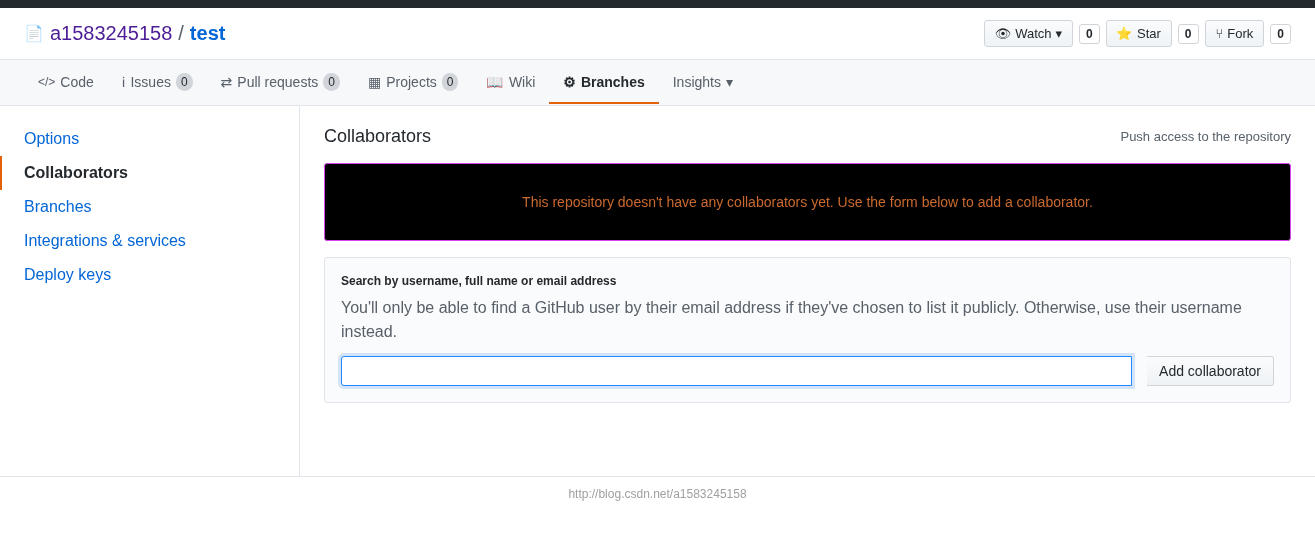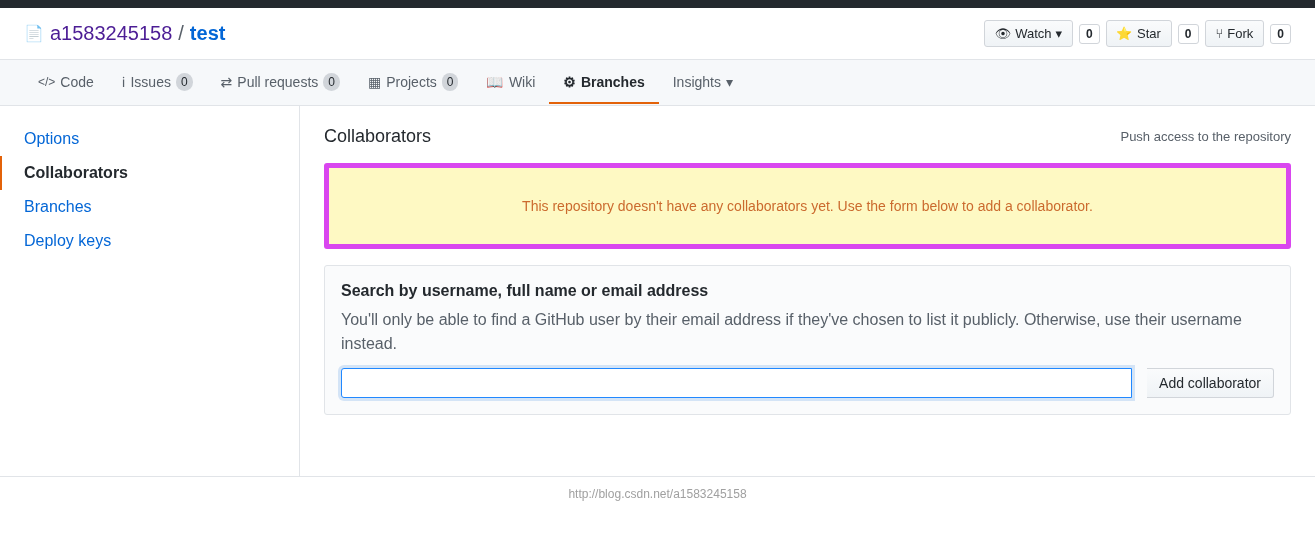--- a/index.html
+++ b/index.html
@@ -149,40 +149,40 @@
       font-size: 18px;
       font-weight: 400;
       color: #24292e;
     }
     .section-subtitle {
       font-size: 13px;
       color: #586069;
     }
 
     .empty-state-box {
-      border: 5px solid #d946ef;
+      border: 1px solid #d946ef;
       border-radius: 3px;
       padding: 30px;
       text-align: center;
       margin-bottom: 16px;
-      background: #fef9c3;
+      background: #000000;
     }
     .empty-state-text {
       color: #cb6a2e;
       font-size: 14px;
     }
 
     .search-section {
       border: 1px solid #e1e4e8;
       border-radius: 3px;
       padding: 16px;
       background: #fafbfc;
     }
     .search-title {
-      font-size: 16px;
+      font-size: 12px;
       font-weight: 600;
       color: #24292e;
       margin-bottom: 8px;
     }
     .search-description {
       font-size: 16px;
       color: #586069;
       margin-bottom: 12px;
       line-height: 1.5;
     }
@@ -294,20 +294,23 @@
     <a class="sidebar-item">
       <span>Options</span>
     </a>
     <a class="sidebar-item active">
       <span>Collaborators</span>
     </a>
     <a class="sidebar-item">
       <span>Branches</span>
     </a>
     <a class="sidebar-item">
+      <span>Integrations &amp; services</span>
+    </a>
+    <a class="sidebar-item">
       <span>Deploy keys</span>
     </a>
   </nav>
 
   <div class="content">
     <div class="section-header">
       <h2 class="section-title">Collaborators</h2>
       <span class="section-subtitle">Push access to the repository</span>
     </div>
 

